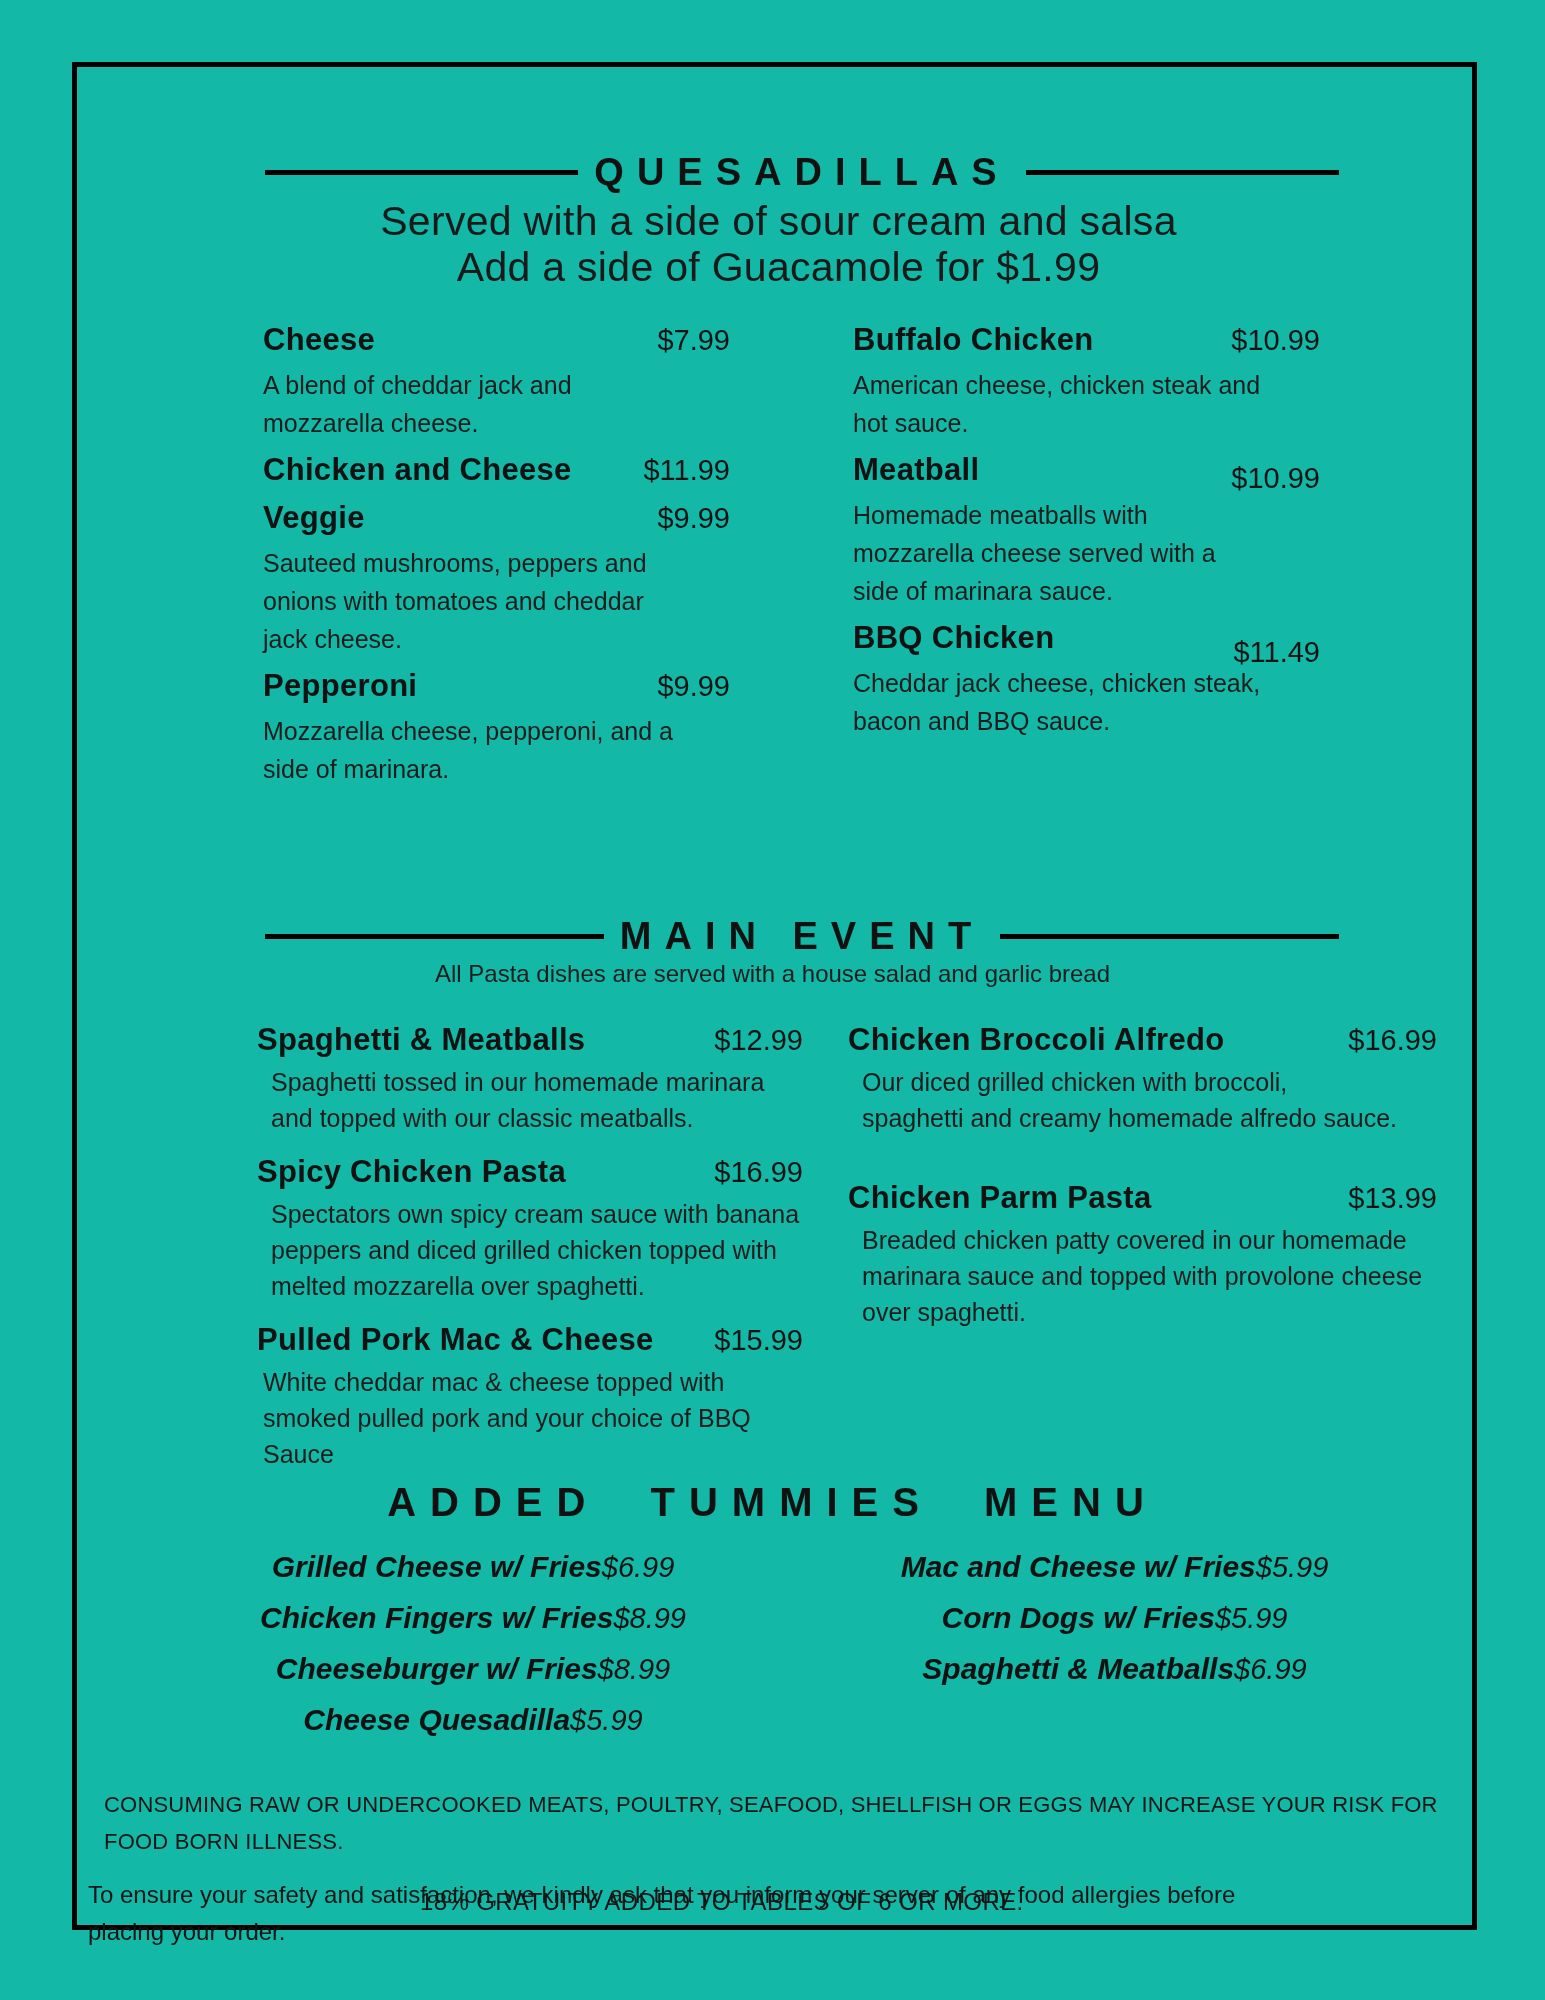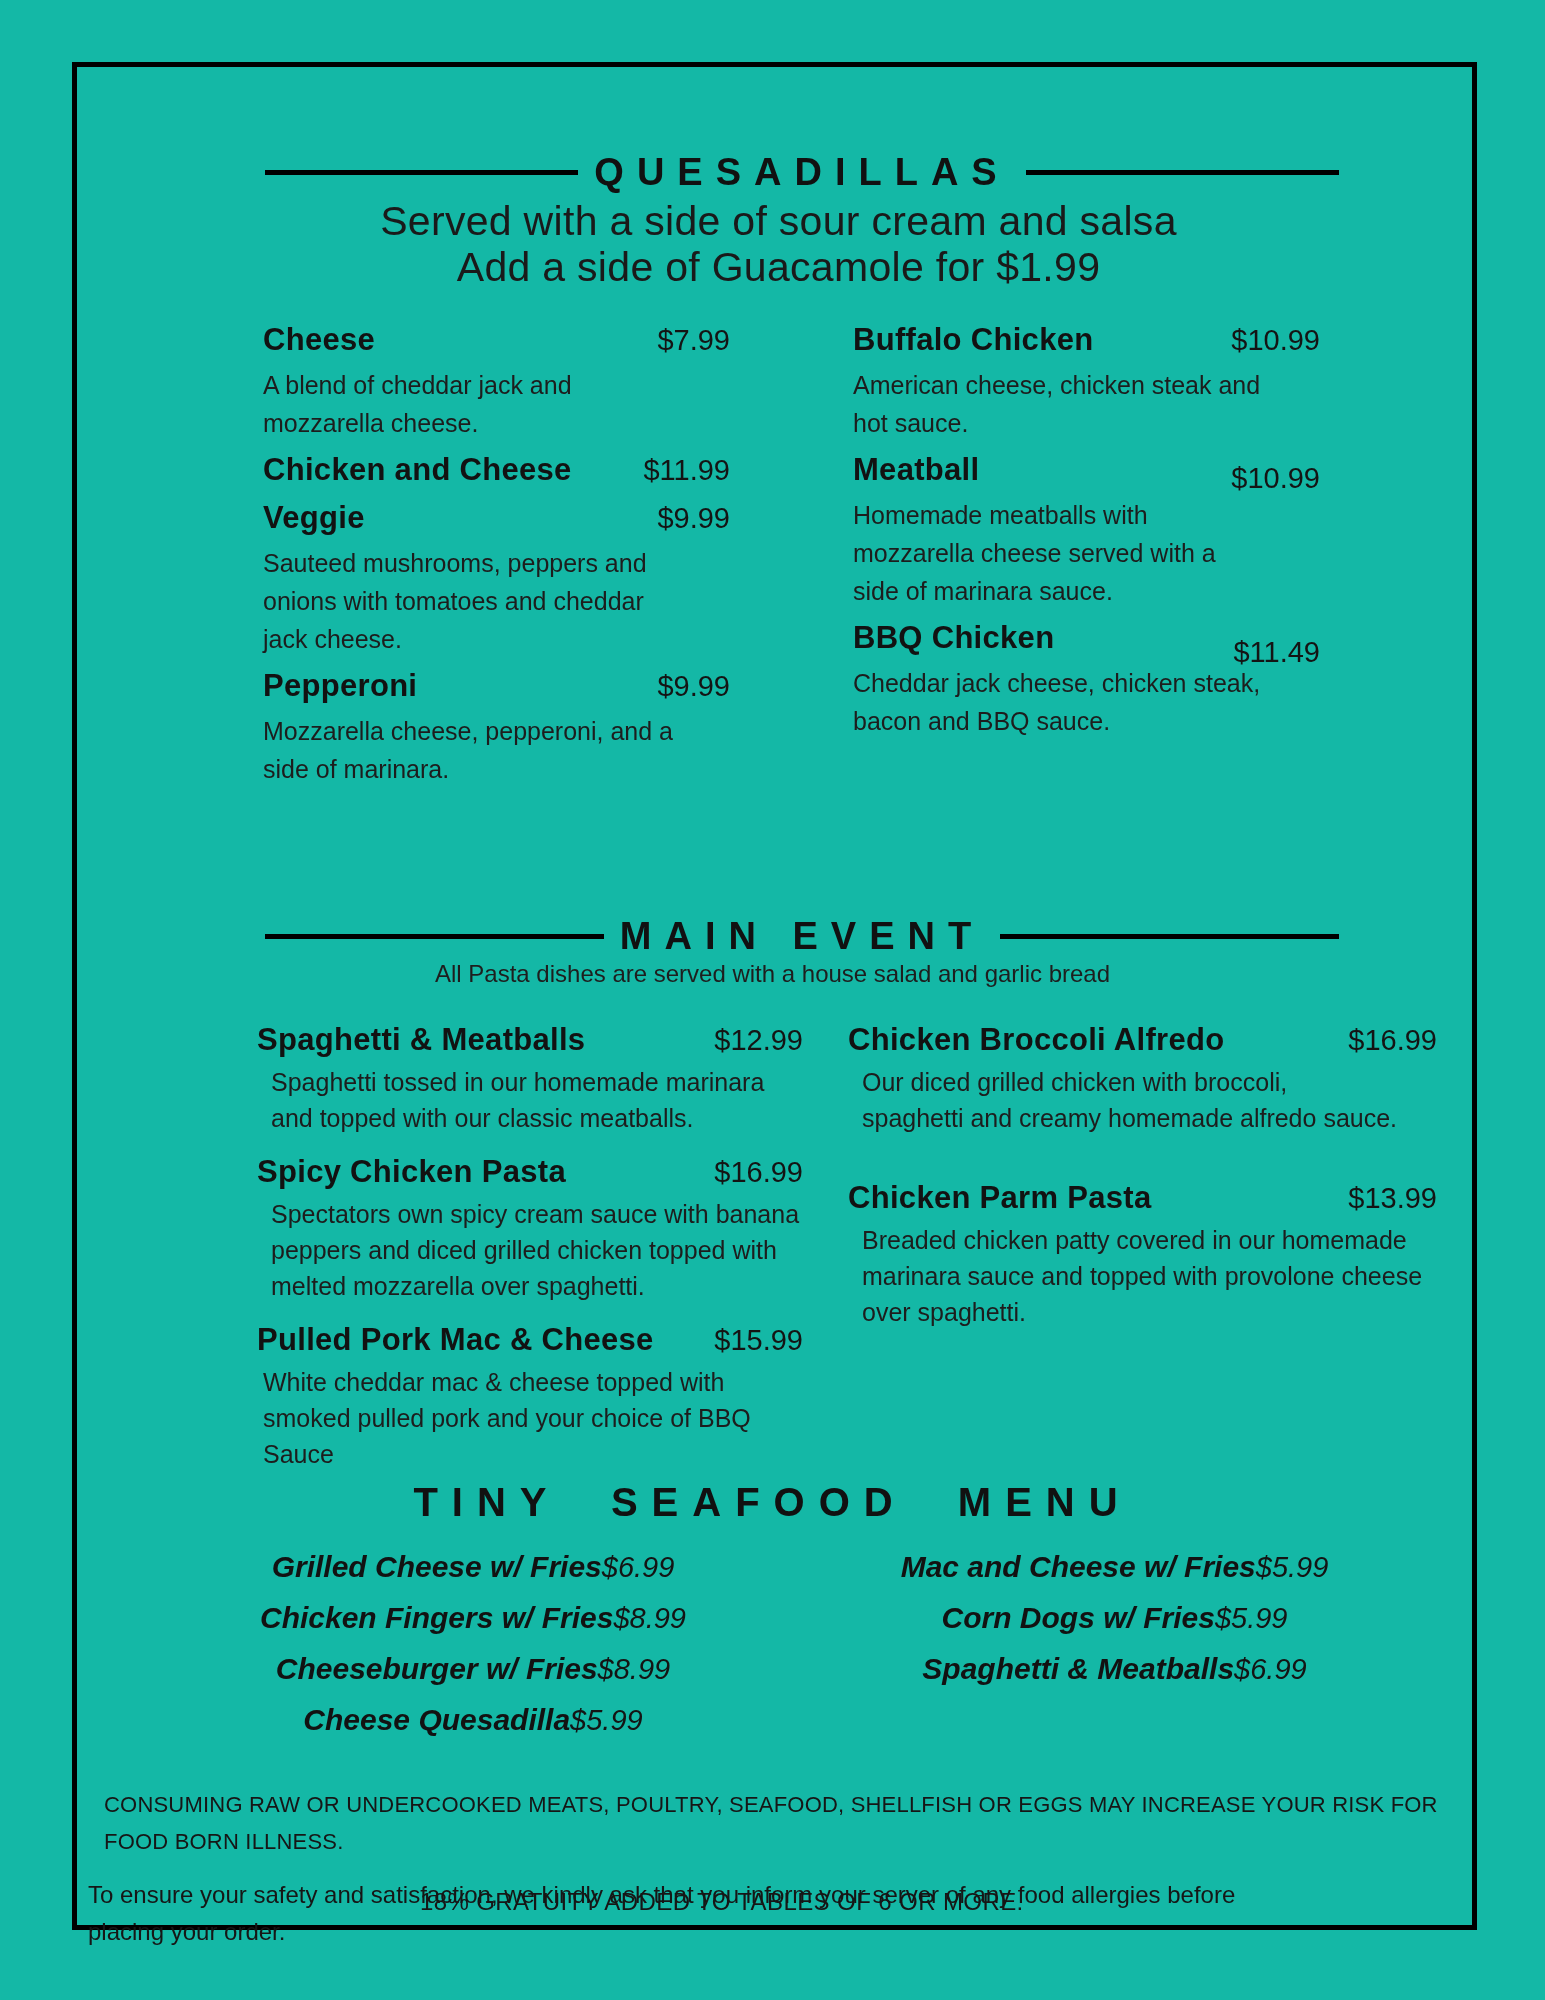--- a/index.html
+++ b/index.html
@@ -202,21 +202,21 @@
       <div class="item-head">
         <span class="item-name">Chicken Parm Pasta</span>
         <span class="item-price">$13.99</span>
       </div>
       <div class="item-desc">Breaded chicken patty covered in our homemade
 marinara sauce and topped with provolone cheese
 over spaghetti.</div>
     </div>
   </div>
 
-  <h2 class="abs t-title" style="top:1480px;">TINY SEAFOOD MENU</h2>
+  <h2 class="abs t-title" style="top:1480px;">ADDED TUMMIES MENU</h2>
 
   <div class="col" style="left:206px;top:1548px;width:534px;">
     <div class="t-row">
       <span class="t-name">Grilled Cheese w/ Fries</span>
       <span class="t-price">$6.99</span>
     </div>
     <div class="t-row">
       <span class="t-name">Chicken Fingers w/ Fries</span>
       <span class="t-price">$8.99</span>
     </div>

